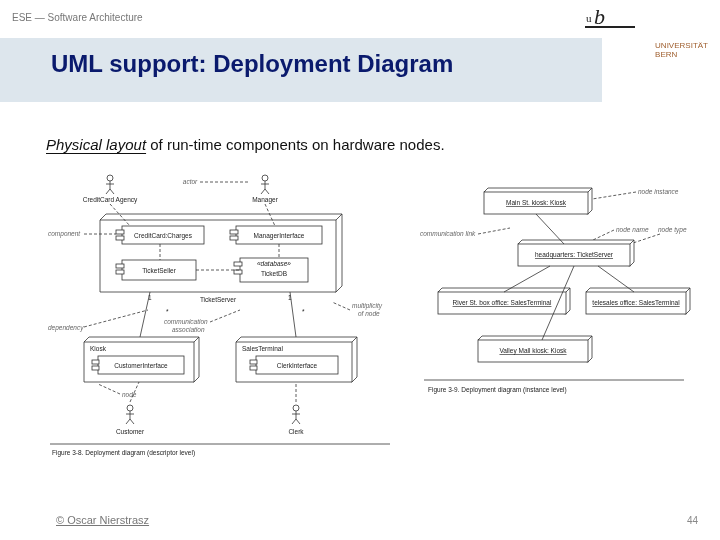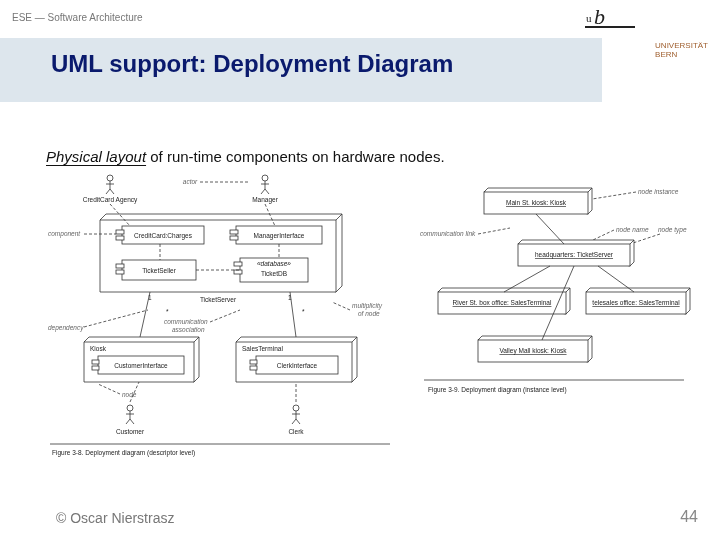--- a/index.html
+++ b/index.html
@@ -30,38 +30,38 @@
   .title-band {
     position: absolute; top: 38px; left: 0;
     width: 602px; height: 64px;
     background: #dde6ed;
   }
   .title {
     position: absolute; top: 50px; left: 34px;
     font-size: 24px; font-weight: bold; color: #0a1a6d; margin-left: 17px;
   }
   .subtitle {
-    position: absolute; top: 148px; left: 46px;
+    position: absolute; top: 136px; left: 46px;
     font-size: 15px; color: #111;
   }
   .subtitle .phys { font-style: italic; text-decoration: underline; text-underline-offset: 3px; }
   .figs {
     position: absolute; top: 172px; left: 40px; right: 28px;
     display: flex; gap: 14px;
   }
   .fig-left { flex: 0 0 360px; }
   .fig-right { flex: 1; }
   svg { display: block; }
   .footer-left {
     position: absolute; left: 56px; bottom: 14px;
-    font-size: 14px; color: #777;
+    font-size: 11px; color: #777; text-decoration: underline;
   }
   .footer-right {
     position: absolute; right: 22px; bottom: 14px;
-    font-size: 16px; color: #888;
+    font-size: 10px; color: #888;
   }
 </style>
 </head>
 <body>
 
 <div class="topbar">ESE — Software Architecture</div>
 
 <div class="logo">
   <span class="u">u</span>
   <span class="b">b</span>

